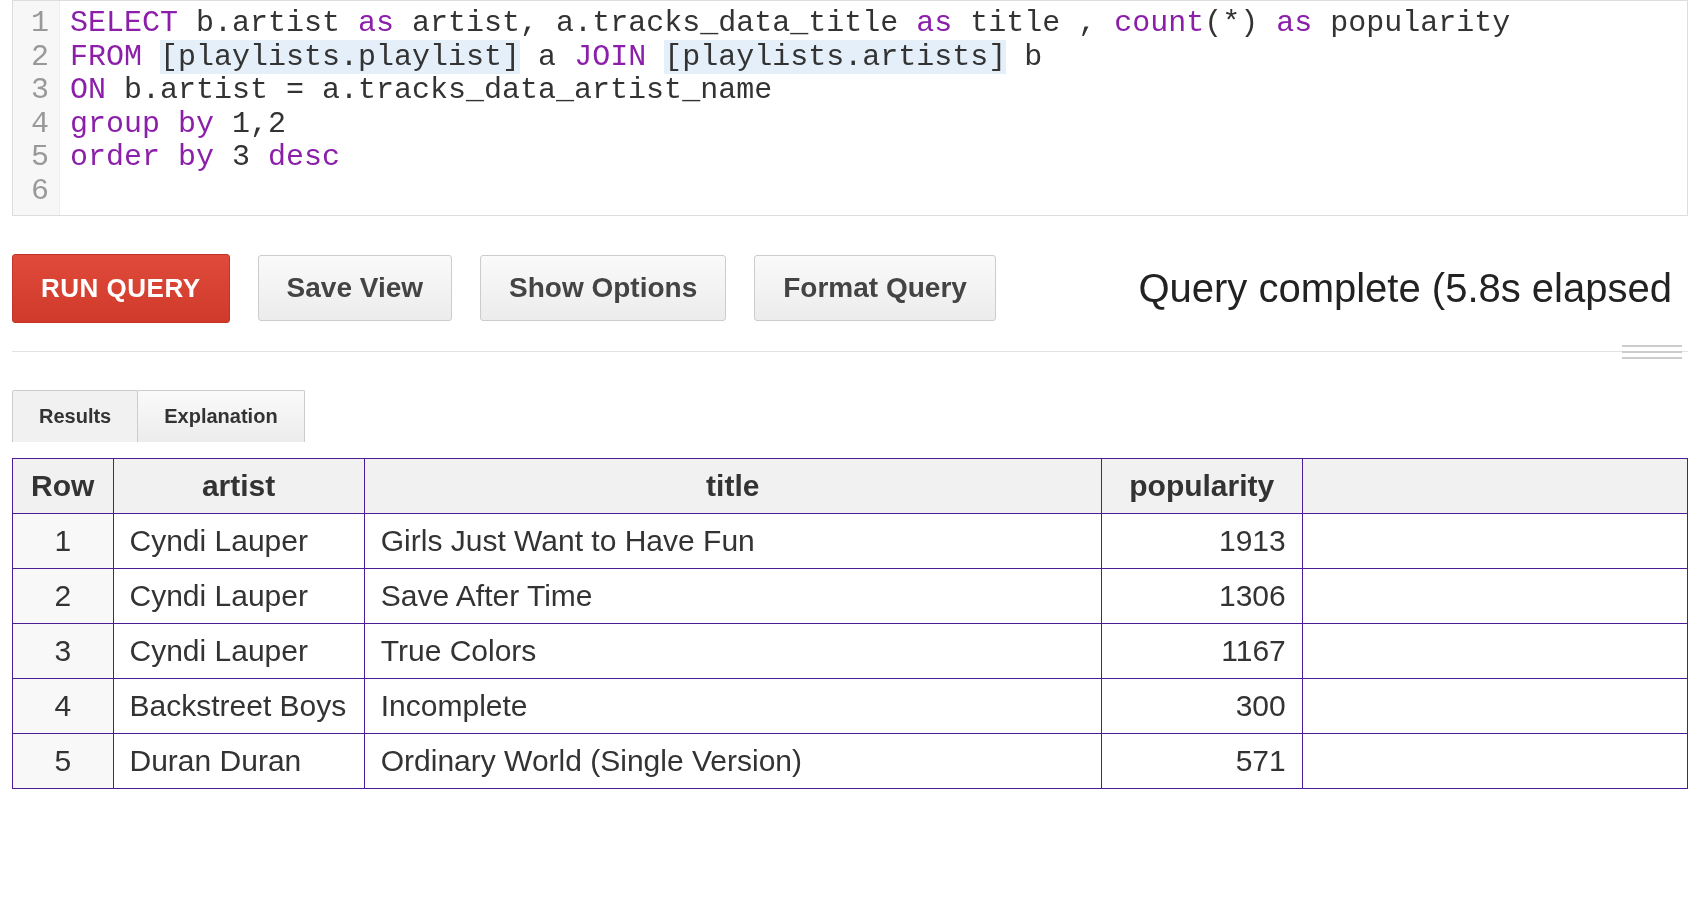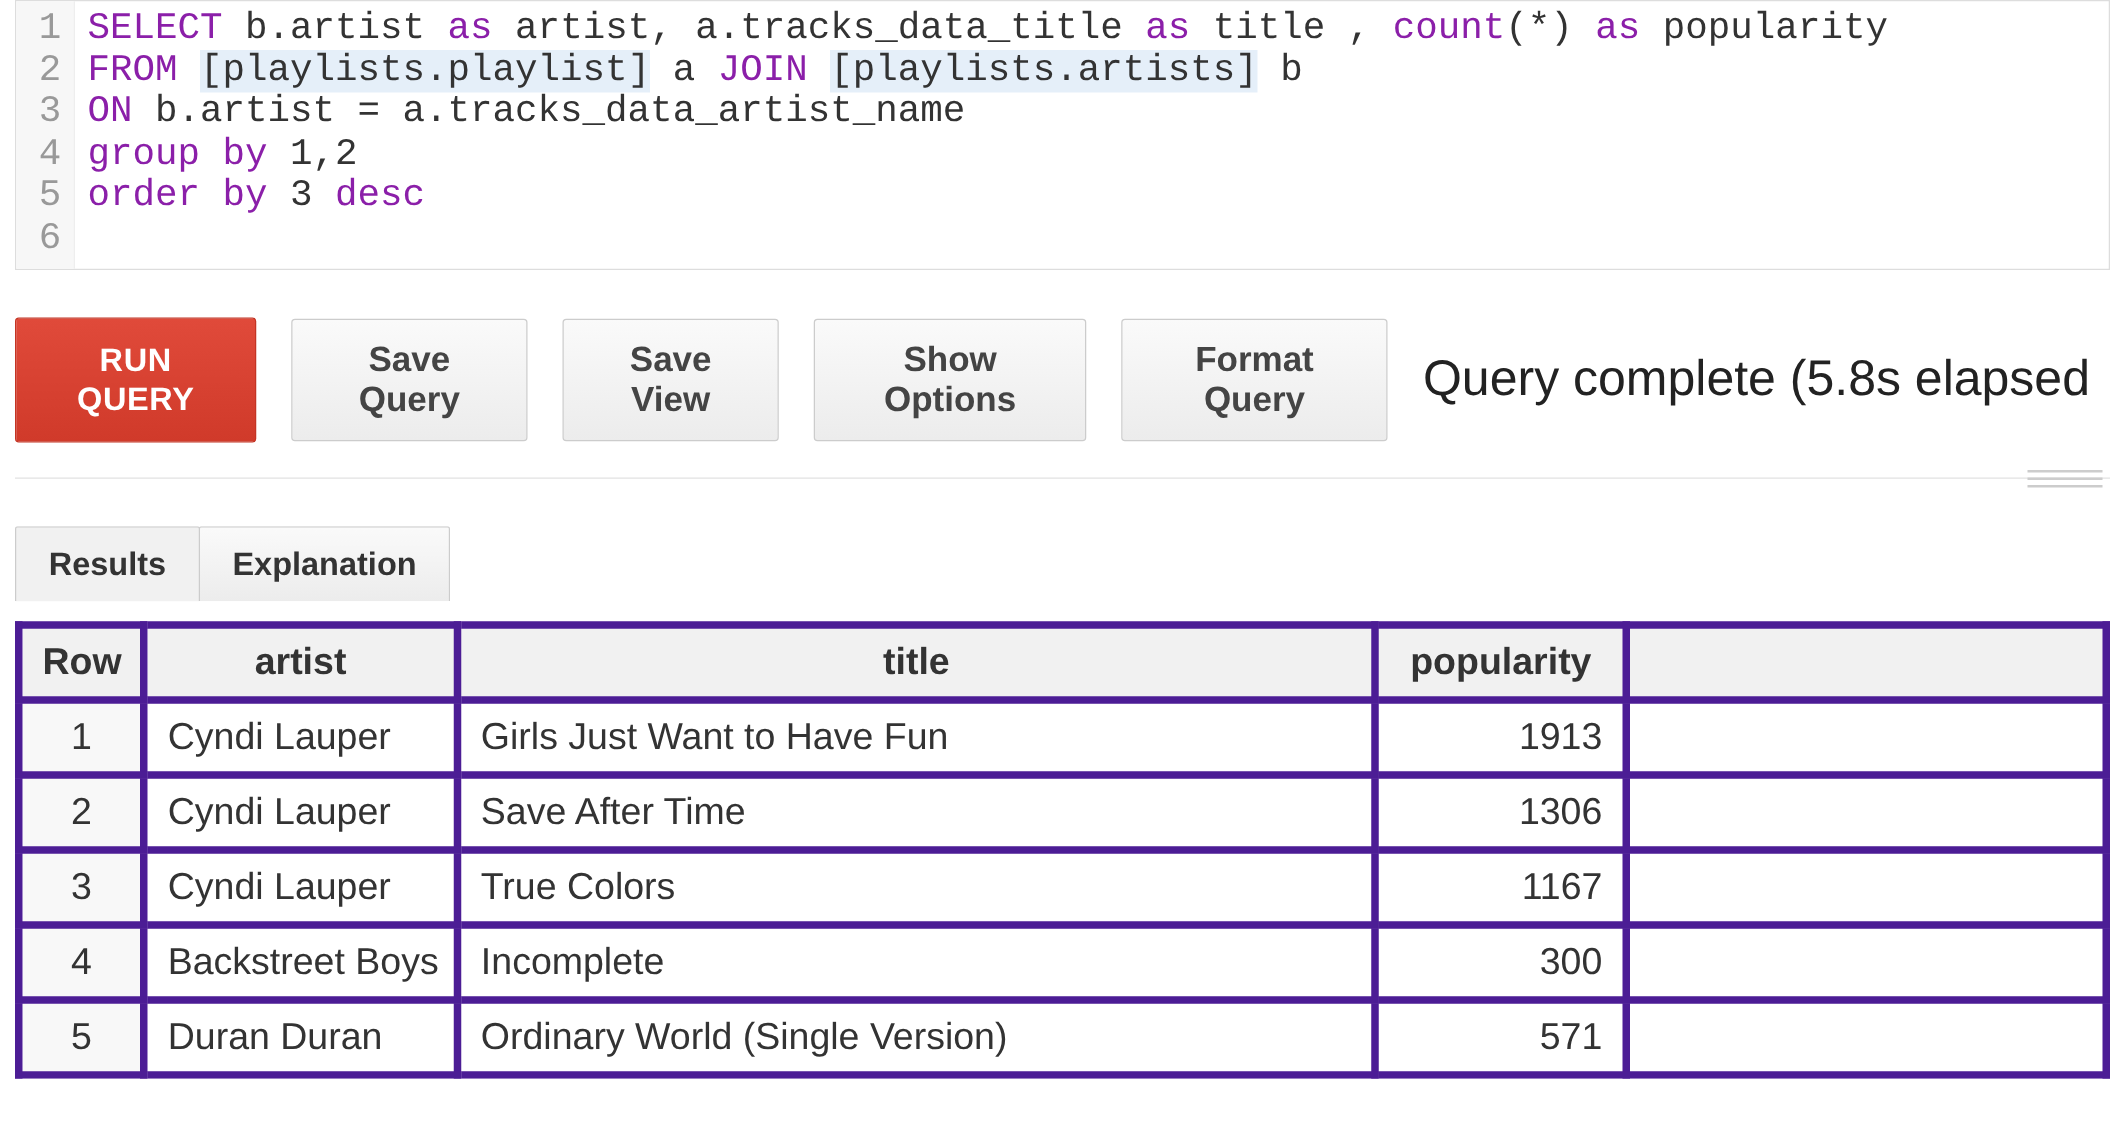--- a/index.html
+++ b/index.html
@@ -93,21 +93,21 @@
     height: 2px;
     background: #ccc;
   }
 
   .results-area { padding: 38px 12px 0 12px; }
 
   .tabs {
     display: flex;
   }
   .tab {
-    font-size: 26px;
+    font-size: 20px;
     font-weight: 700;
     color: #333;
     background: linear-gradient(#fafafa, #ececec);
     border: 1px solid #ccc;
     padding: 14px 26px;
     cursor: pointer;
     margin-right: -1px;
     border-bottom: none;
     border-radius: 2px 2px 0 0;
   }
@@ -115,21 +115,21 @@
     background: #f1f1f1;
   }
 
   table.results {
     border-collapse: collapse;
     width: 100%;
     margin-top: 16px;
     table-layout: fixed;
   }
   table.results th, table.results td {
-    border: 6px solid #4c1d95;
+    border: 1px solid #4c1d95;
     padding: 10px 16px;
     font-size: 30px;
     text-align: left;
     white-space: nowrap;
     overflow: hidden;
   }
   table.results th {
     background: #f1f1f1;
     font-weight: 700;
     text-align: center;
@@ -157,21 +157,20 @@
         <div>4</div>
         <div>5</div>
         <div>6</div>
       </div>
     <div class="code" id="code"><div><span class="kw">SELECT</span><span class="txt"> b.artist </span><span class="kw">as</span><span class="txt"> artist, a.tracks_data_title </span><span class="kw">as</span><span class="txt"> title , </span><span class="kw">count</span><span class="txt">(*) </span><span class="kw">as</span><span class="txt"> popularity</span></div><div><span class="kw">FROM</span><span class="txt"> </span><span class="tbl">[playlists.playlist]</span><span class="txt"> a </span><span class="kw">JOIN</span><span class="txt"> </span><span class="tbl">[playlists.artists]</span><span class="txt"> b</span></div><div><span class="kw">ON</span><span class="txt"> b.artist = a.tracks_data_artist_name</span></div><div><span class="kw">group</span><span class="txt"> </span><span class="kw">by</span><span class="txt"> 1,2</span></div><div><span class="kw">order</span><span class="txt"> </span><span class="kw">by</span><span class="txt"> 3 </span><span class="kw">desc</span></div><div>&nbsp;</div></div>
   </div>
 </div>
 
 <div class="toolbar">
   <button class="btn btn-primary">RUN QUERY</button>
-  <button class="btn">Save Query</button>
   <button class="btn">Save View</button>
   <button class="btn">Show Options</button>
   <button class="btn">Format Query</button>
   <div class="status">Query complete (5.8s elapsed</div>
 </div>
 
 <div class="divider-wrap">
   <hr class="divider">
   <div class="drag-handle">
       <span></span>

